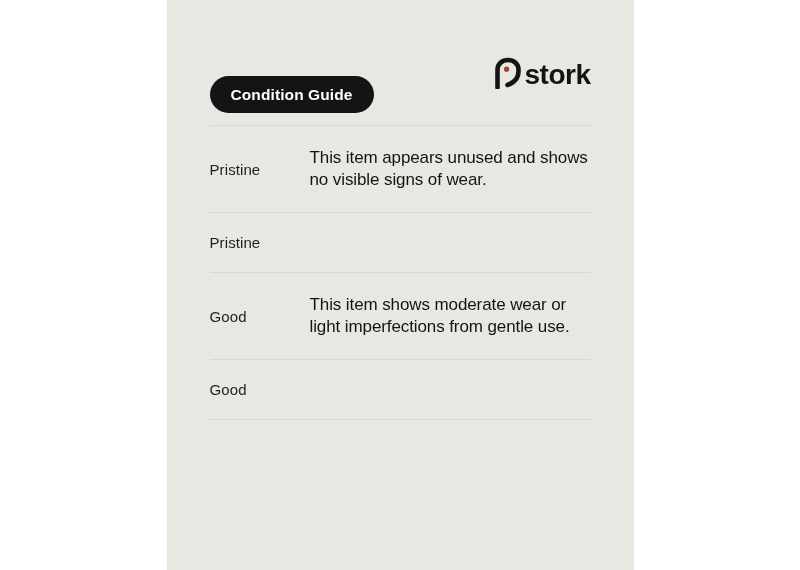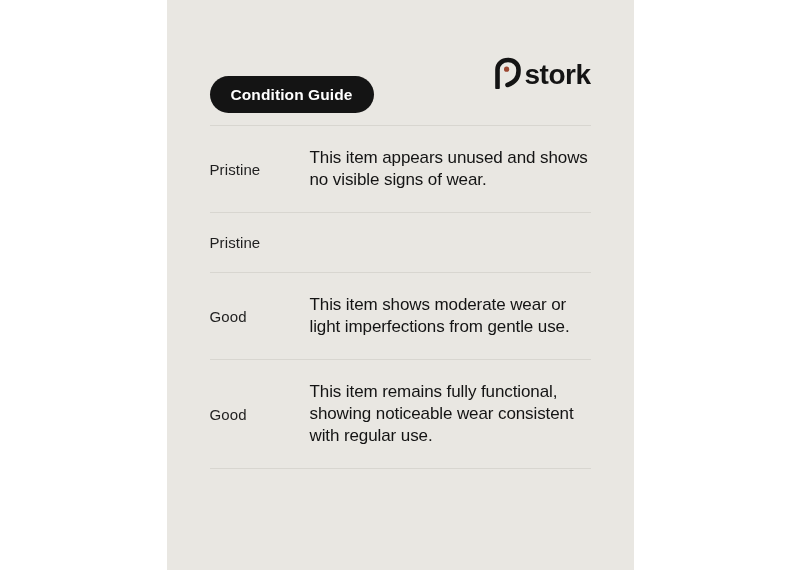--- a/index.html
+++ b/index.html
@@ -85,17 +85,16 @@
       <div class="condition">Pristine</div>
     </div>
 
     <div class="row">
       <div class="condition">Good</div>
       <div class="description">This item shows moderate wear or light imperfections from gentle use.</div>
     </div>
 
     <div class="row">
       <div class="condition">Good</div>
-      <div class="description">This item remains fully functional, showing noticeable wear consistent with regular use.</div>
     </div>
 
   </div>
 </div>
 
 </body></html>

